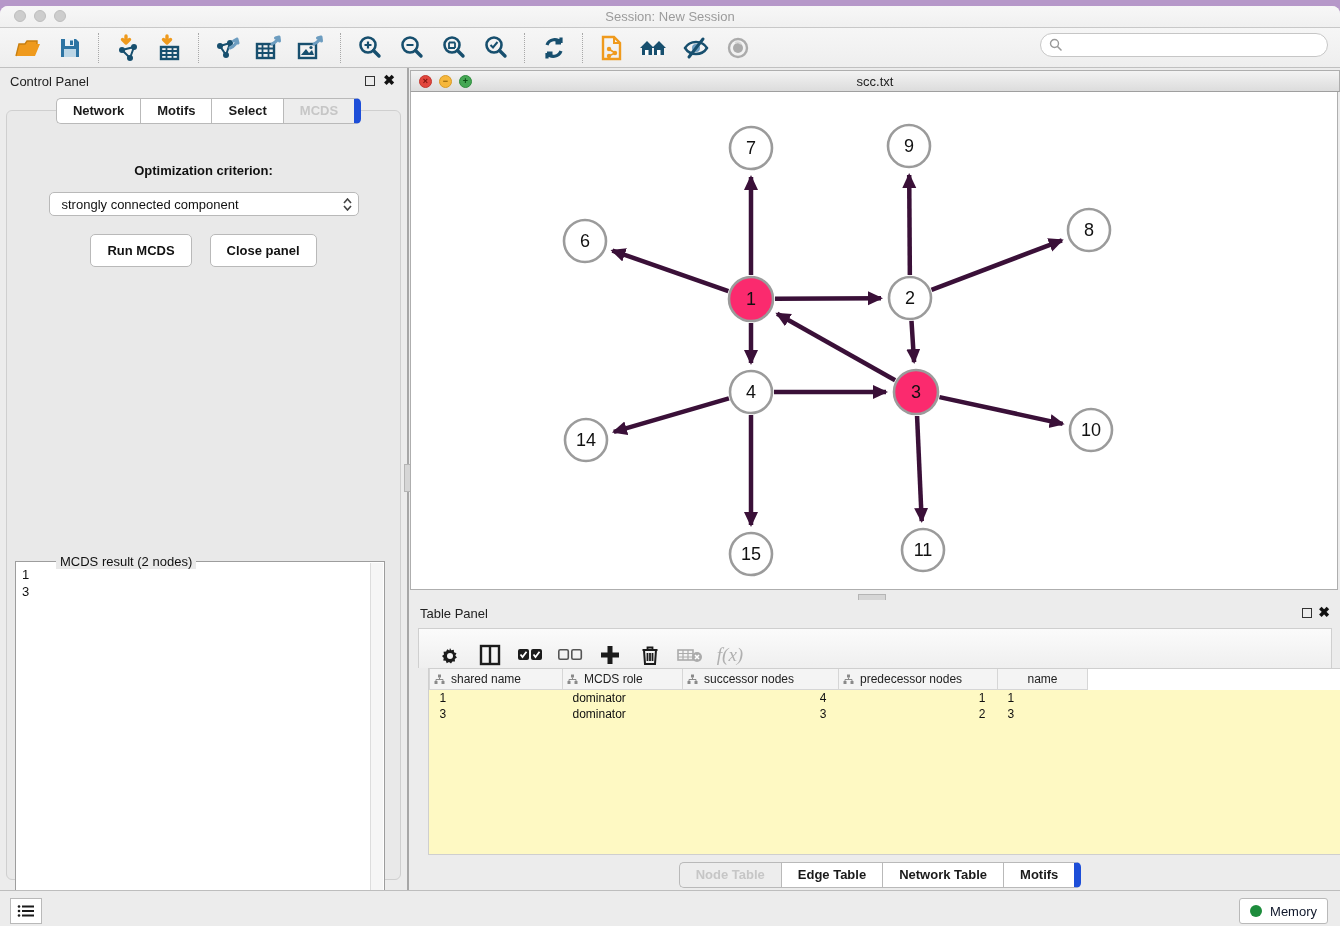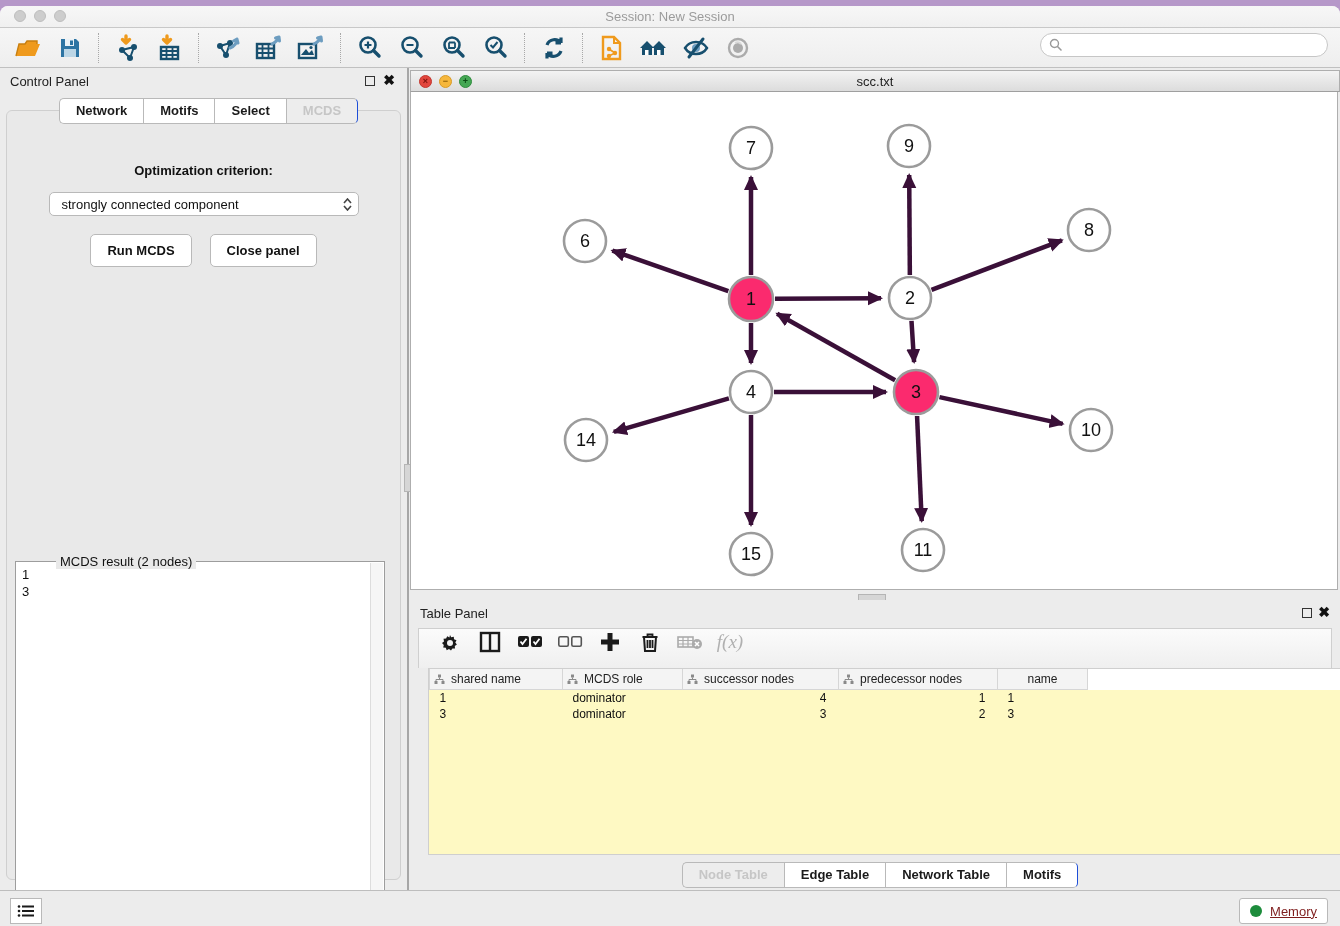--- a/index.html
+++ b/index.html
@@ -55,21 +55,21 @@
   .panel-title{position:absolute;left:10px;top:6px;font-size:13px;color:#222;}
   .panel-float{position:absolute;right:32px;top:8px;width:10px;height:10px;border:1.5px solid #333;box-sizing:border-box;}
   .panel-close{position:absolute;right:12px;top:4px;font-size:14px;font-weight:bold;color:#111;}
   .cp-tabs{position:absolute;left:0;top:30px;width:100%;display:flex;justify-content:center;z-index:2;}
   .seg{display:flex;}
   .seg .tab{
     background:#fff;border:1px solid #b9b9b9;border-right:none;
     font-size:13px;font-weight:bold;color:#1a1a1a;padding:4px 16px;line-height:16px;
   }
   .seg .tab:first-child{border-radius:5px 0 0 5px;margin-left:10px;}
-  .seg .tab:last-child{border-radius:0 5px 5px 0;border-right:1px solid #1d4ed8;}
+  .seg .tab:last-child{border-radius:0 5px 5px 0;border-right:7px solid #1d4ed8;}
   .seg .tab.active{background:#ededed;color:#c6c6c6;}
   .cp-card{
     position:absolute;left:6px;top:42px;width:393px;height:768px;
     background:#e9e9e9;border:1px solid #cfcfcf;border-radius:6px;
   }
   .opt-label{margin-top:52px;text-align:center;font-size:13px;font-weight:bold;color:#111;}
   .select-box{
     margin:14px auto 0;width:310px;height:24px;background:#fff;
     border:1px solid #b9b9b9;border-radius:5px;display:flex;align-items:center;
     padding:0 6px 0 12px;box-sizing:border-box;
@@ -114,21 +114,21 @@
     position:absolute;left:0;top:22px;width:928px;height:498px;background:#fff;
     border:1px solid #aeaeae;border-top:none;box-sizing:border-box;
   }
   .h-splitter{position:absolute;left:410px;top:526px;width:930px;height:4px;background:#ececec;}
   .h-handle{position:absolute;left:448px;top:0;width:26px;height:5px;background:#d6d6d6;border:1px solid #b5b5b5;}
   
   .table-panel{position:absolute;left:410px;top:532px;width:930px;height:296px;background:#ececec;}
   .tp-toolbar{
     position:absolute;left:8px;top:28px;width:914px;height:40px;
     background:linear-gradient(#fbfbfb,#efefef);border:1px solid #cfcfcf;border-bottom:none;
-    display:flex;align-items:flex-start;gap:14px;padding-left:18px;box-sizing:border-box;
+    display:flex;align-items:flex-end;gap:14px;padding-left:18px;box-sizing:border-box;
   }
   .tp-icon{display:flex;align-items:center;justify-content:center;width:26px;height:26px;}
   .fx{font-family:"Liberation Serif",serif;font-style:italic;font-size:19px;color:#b0b0b0;}
   .tp-table-wrap{
     position:absolute;left:18px;top:68px;width:914px;height:185px;background:#fef9c3;
     border:1px solid #cfcfcf;overflow:hidden;
   }
   table.data{border-collapse:collapse;font-size:12px;color:#111;table-layout:fixed;width:100%;}
   table.data th{
     background:#f4f4f4;border:1px solid #d6d6d6;border-top:none;height:20px;
@@ -145,21 +145,21 @@
     position:absolute;left:0;top:884px;width:1340px;height:36px;
     background:#ececec;border-top:1px solid #bdbdbd;
   }
   .status-left-btn{
     position:absolute;left:10px;top:7px;width:30px;height:24px;background:#fff;
     border:1px solid #b9b9b9;display:flex;align-items:center;justify-content:center;
   }
   .memory-btn{
     position:absolute;right:12px;top:7px;height:24px;background:#fff;
     border:1px solid #b9b9b9;border-radius:3px;display:flex;align-items:center;gap:8px;
-    padding:0 10px;font-size:13px;color:#7f1d1d;text-decoration:underline;
+    padding:0 10px;font-size:13px;color:#0f172a;
   }
   .mem-dot{width:12px;height:12px;border-radius:50%;background:#1d8c3c;}
 </style>
 </head>
 <body>
 
 <div class="app-window">
 
   <div class="titlebar">
     <div class="traffic gray" style="left:14px"></div>

